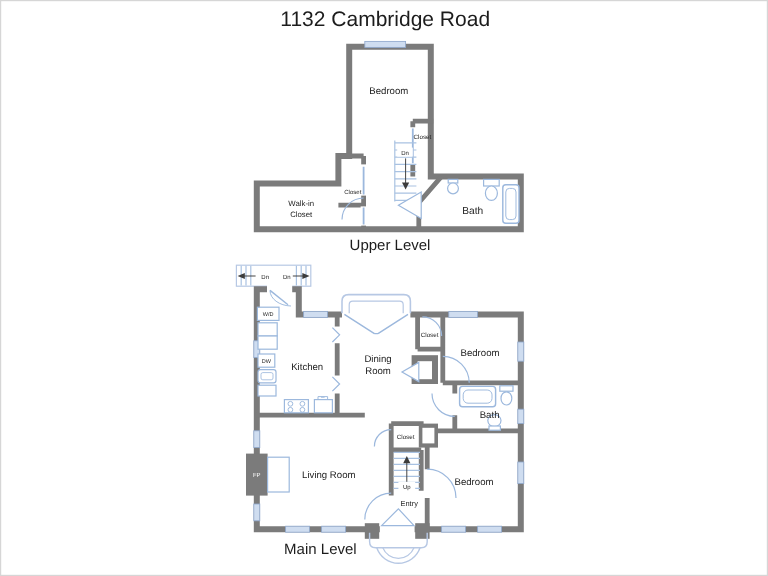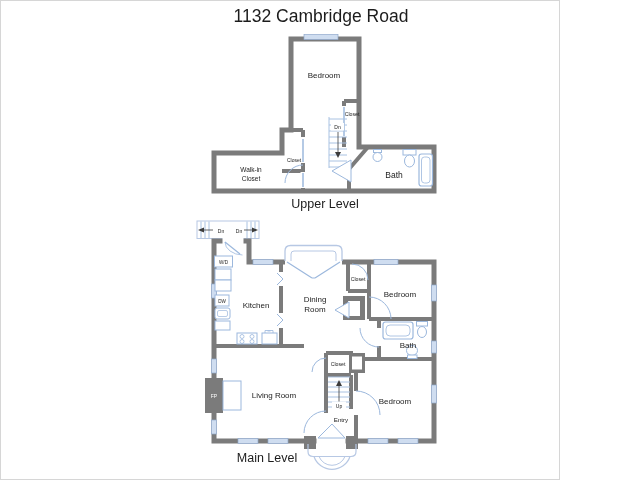--- a/index.html
+++ b/index.html
@@ -1,16 +1,16 @@
 <!DOCTYPE html>
 <html><head>
 <meta charset="utf-8">
 <style>
   html,body{margin:0;padding:0;background:#fff;}
-  .page{position:relative;width:560px;height:480px;background:#ffffff;border:1px solid #d6d6d6;box-sizing:border-box;overflow:hidden;font-family:"Liberation Sans",sans-serif;}
+  .page{position:relative;width:640px;height:480px;background:#ffffff;border:1px solid #d6d6d6;box-sizing:border-box;overflow:hidden;font-family:"Liberation Sans",sans-serif;}
   svg{position:absolute;left:0;top:0;}
   .wall{stroke:#7b7b7b;fill:none;}
   .roomfill{fill:#ffffff;stroke:#7b7b7b;}
   .blue{stroke:#9cb8dd;fill:none;}
   .lblue{stroke:#b7c8e4;fill:none;}
   .tread{stroke:#a9c2e2;stroke-width:1;fill:none;}
   .win{fill:#cfddf0;stroke:#90a9cc;stroke-width:0.7;}
   .fix{stroke:#9cb8dd;fill:#ffffff;}
   .lbl{fill:#1c1c1c;}
   .lblw{fill:#ffffff;}

